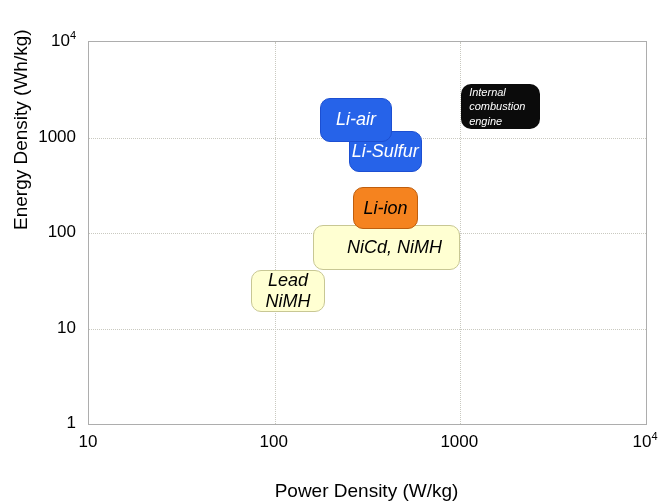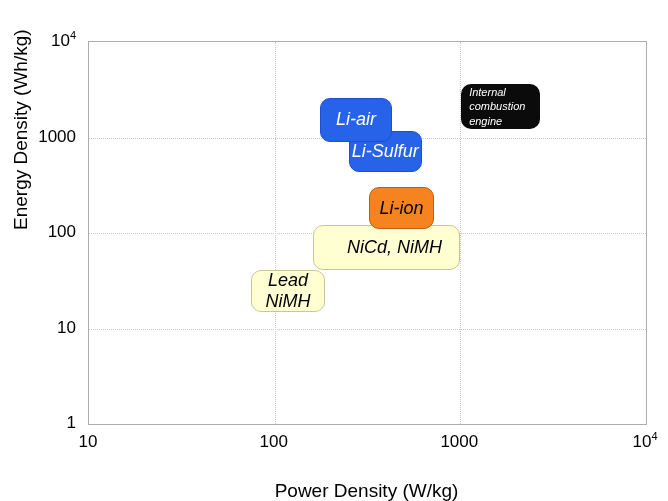--- a/index.html
+++ b/index.html
@@ -57,21 +57,21 @@
       </div>
       <div class="region" style="left: 223.565px; top: 183.094px; width: 147.768px; height: 44.8851px; background: rgb(255, 255, 210); border: 1.5px solid rgb(200, 199, 148); color: rgb(0, 0, 0); padding-left: 16px;">
         <div>NiCd, NiMH</div>
       </div>
       <div class="region" style="left: 259.551px; top: 88.9883px; width: 73.2365px; height: 41.036px; background: rgb(38, 99, 233); border: 1.5px solid rgb(28, 79, 210); color: rgb(255, 255, 255);">
         <div>Li-Sulfur</div>
       </div>
       <div class="region" style="left: 230.791px; top: 55.87px; width: 72.4899px; height: 43.9998px; background: rgb(38, 99, 233); border: 1.5px solid rgb(28, 79, 210); color: rgb(255, 255, 255);">
         <div>Li-air</div>
       </div>
-      <div class="region" style="left: 264.249px; top: 145.435px; width: 64.5389px; height: 41.6121px; background: rgb(245, 131, 31); border: 1.5px solid rgb(191, 94, 14); color: rgb(0, 0, 0); margin-left: 16px;">
+      <div class="region" style="left: 264.249px; top: 145.435px; width: 64.5389px; height: 41.6121px; background: rgb(245, 131, 31); border: 1.5px solid rgb(191, 94, 14); color: rgb(0, 0, 0);">
         <div>Li-ion</div>
       </div>
       <div class="region small" style="left: 372.136px; top: 42.3731px; width: 79.2875px; height: 44.541px; background: rgb(11, 11, 11); border: none; color: rgb(255, 255, 255);">
         <div>Internal</div>
         <div>combustion</div>
         <div>engine</div>
       </div>
     </div>
   <div class="xlabel">Power Density (W/kg)</div>
   <div class="ylabel">

